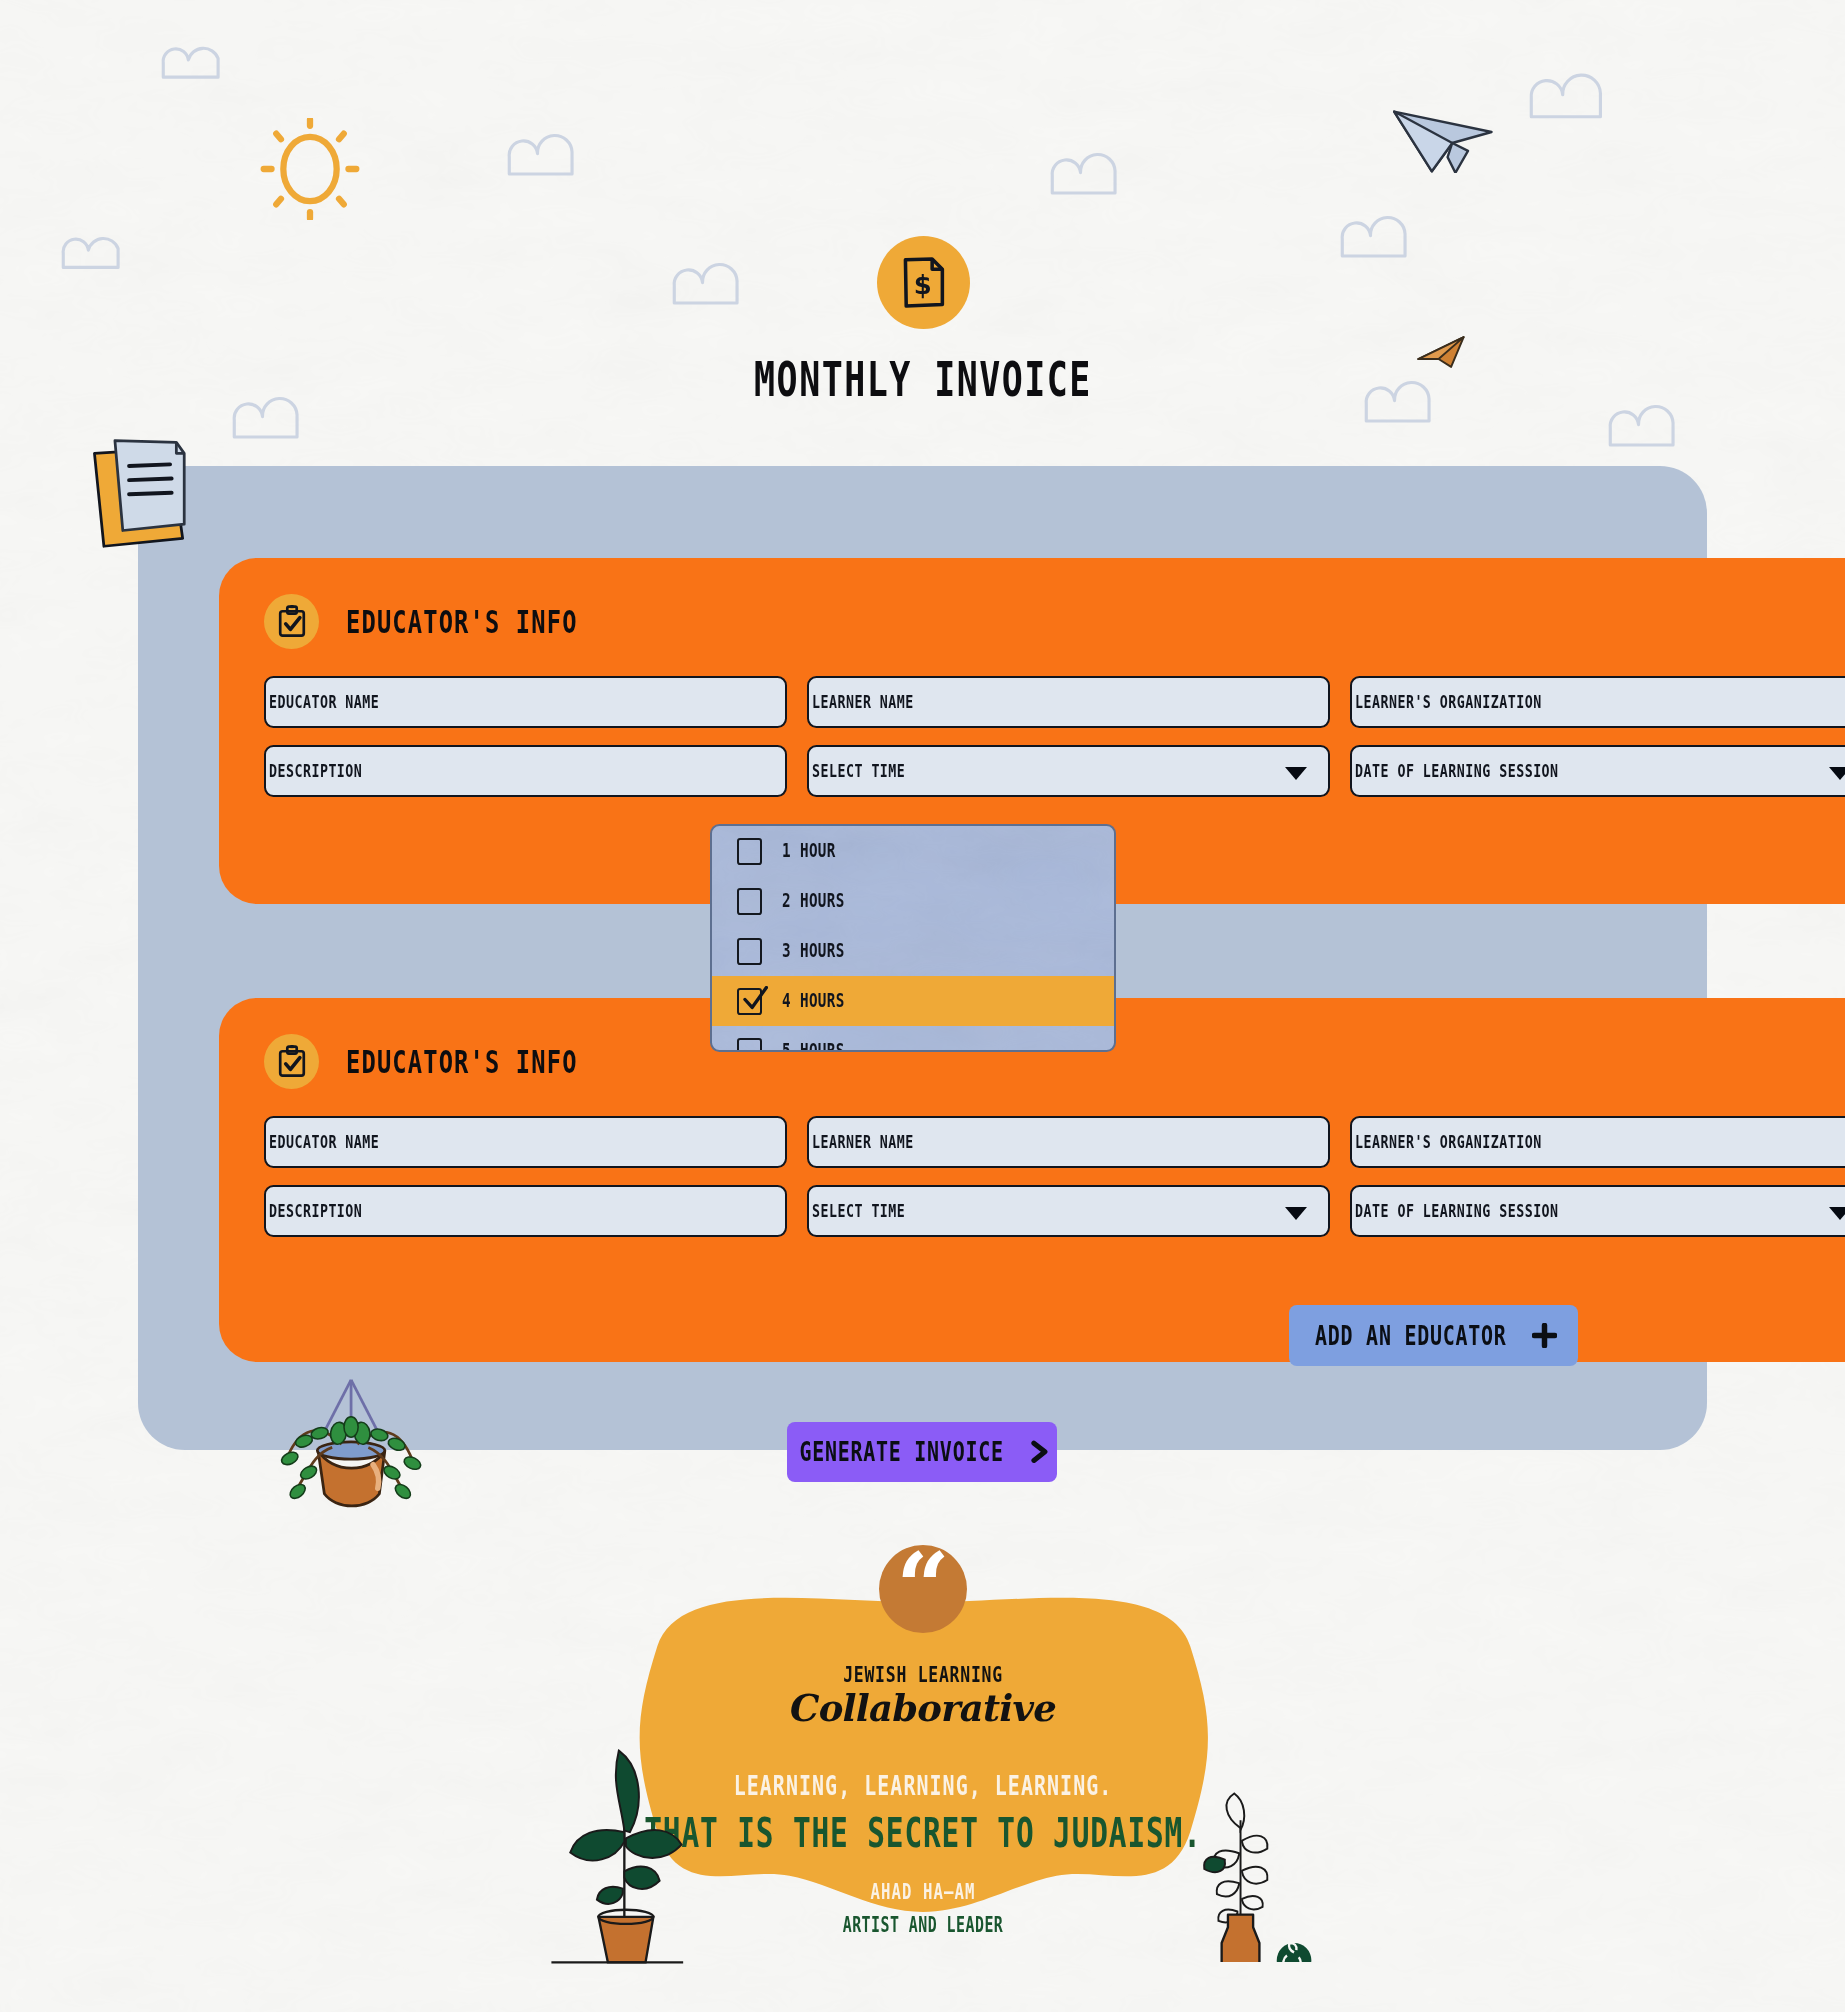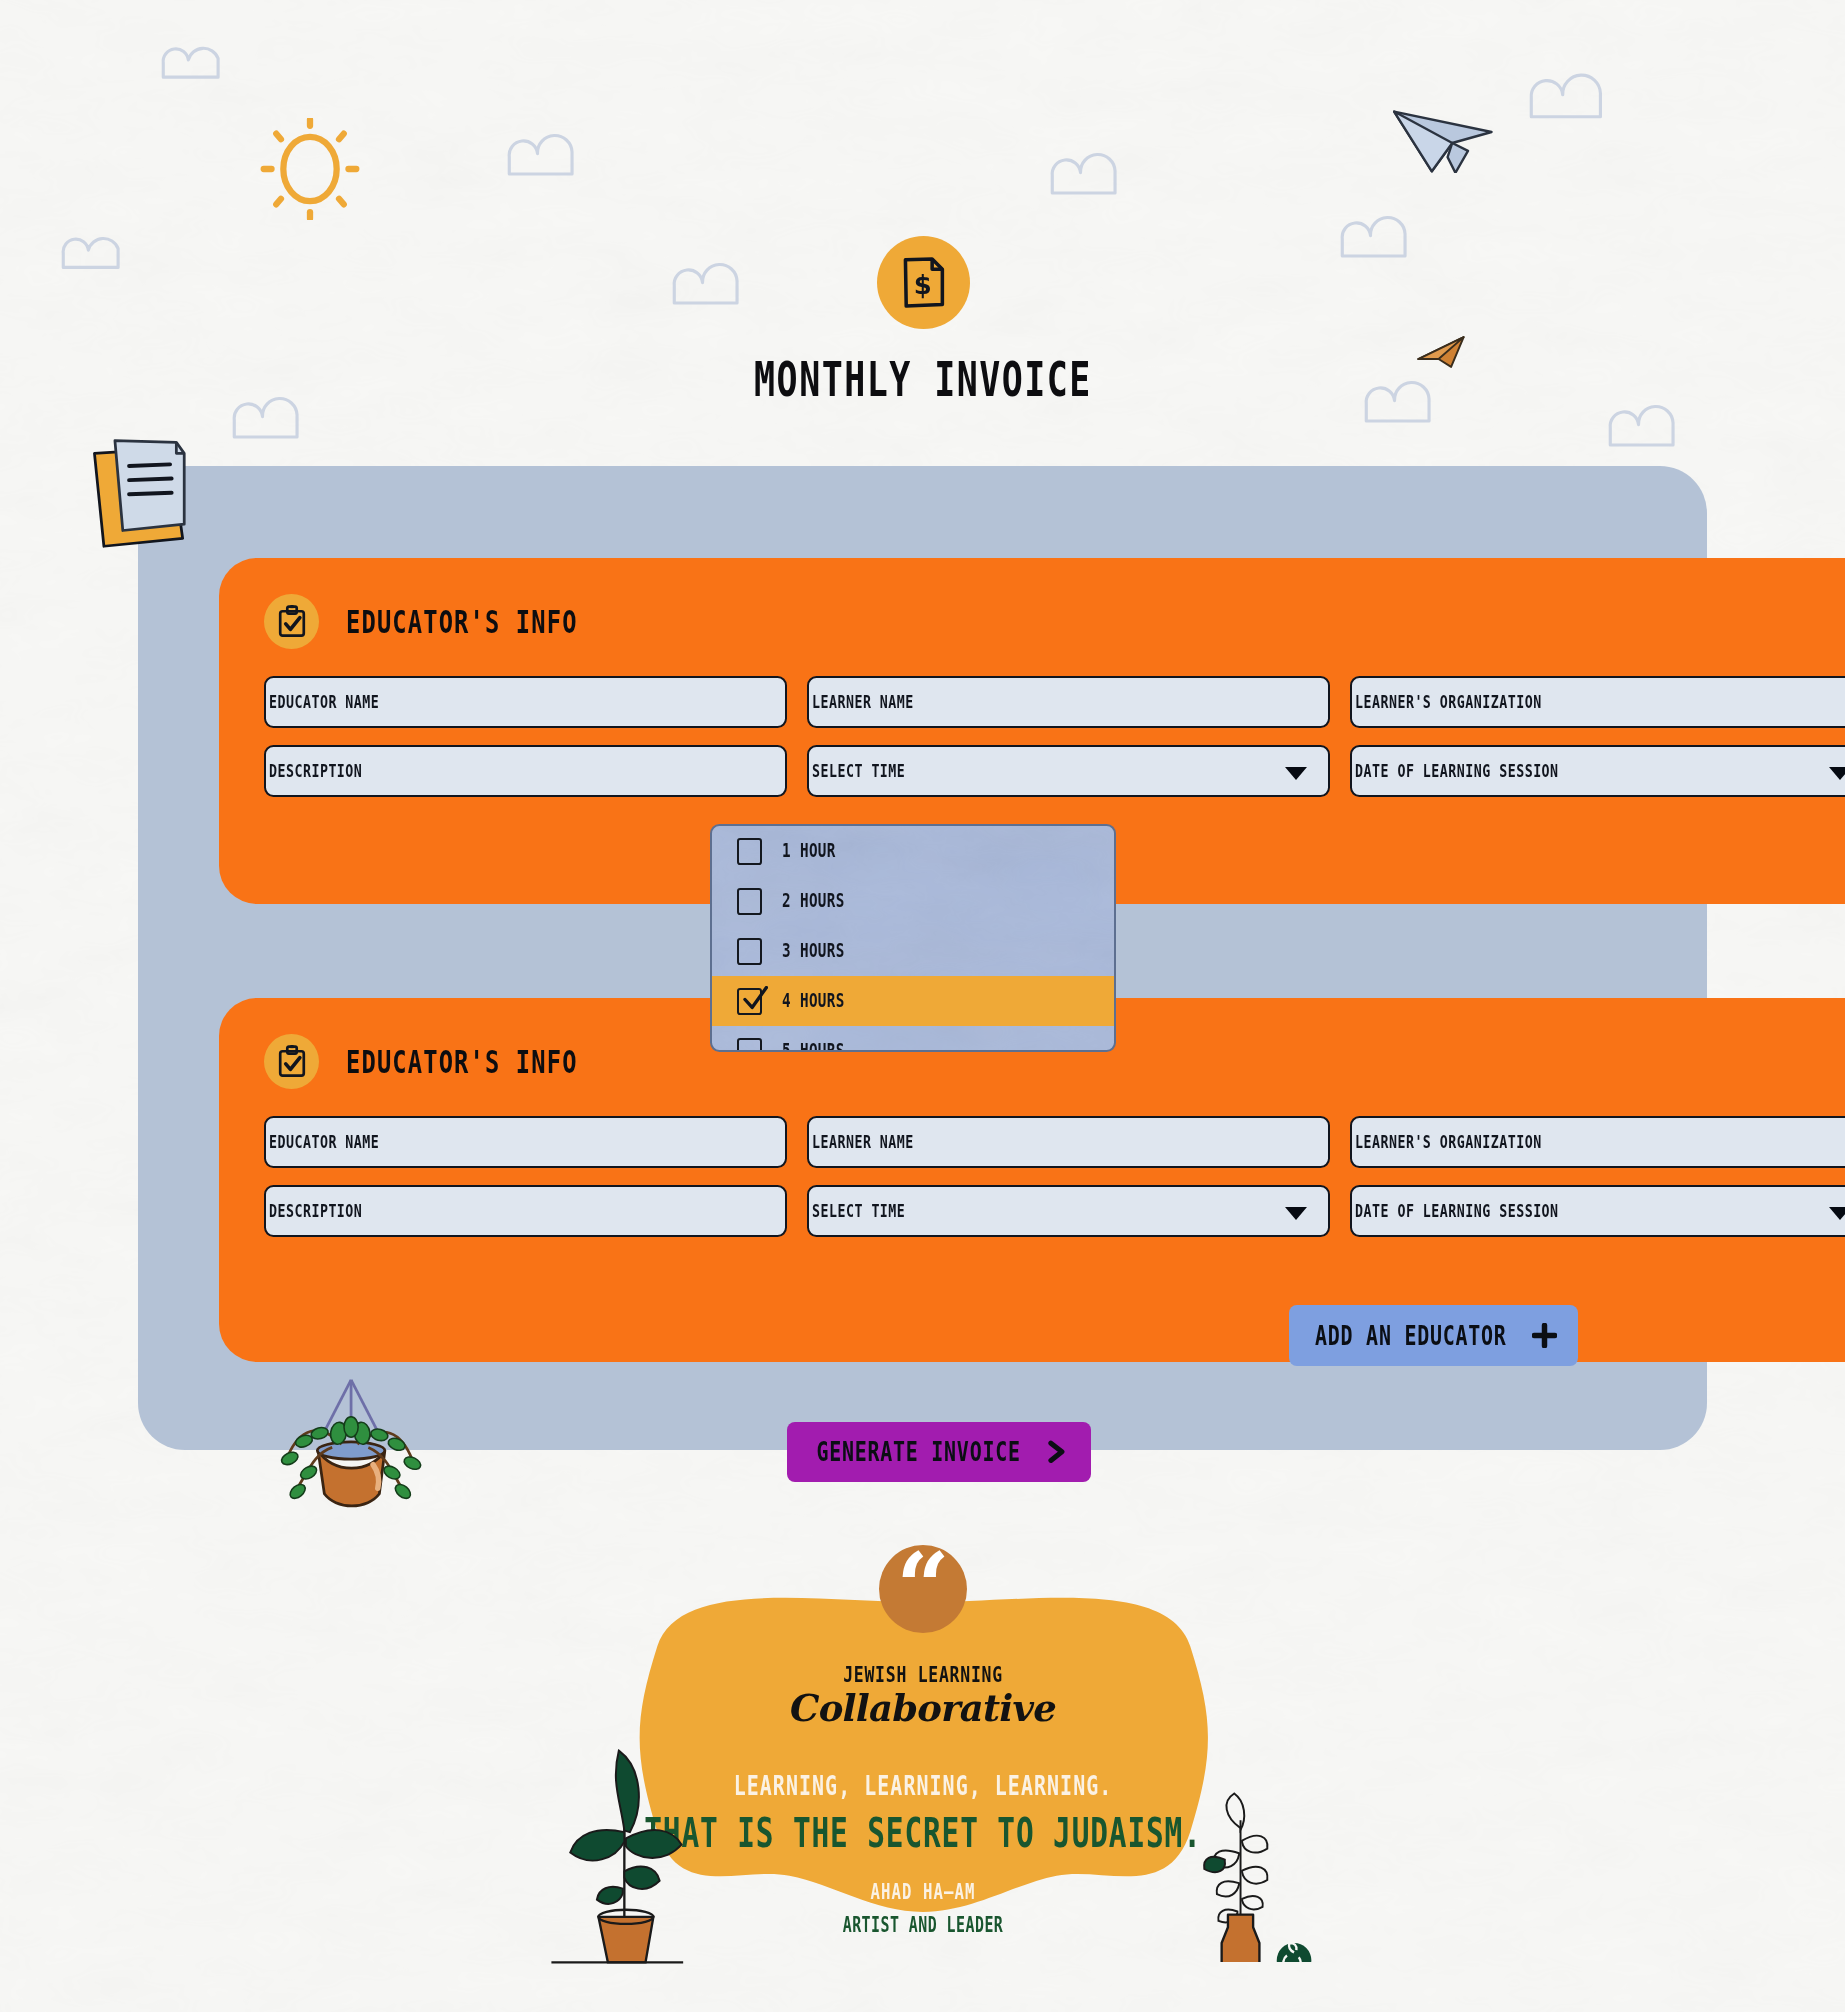--- a/index.html
+++ b/index.html
@@ -210,22 +210,22 @@
     transform: scaleY(1.3) scaleX(.95);
   }
   .btn-add {
     left: 1289px; top: 1305px;
     width: 289px; height: 61px;
     background: #7e9fe0;
   }
   .btn-add .btn-label { font-size: 21px; }
   .btn-generate {
     left: 787px; top: 1422px;
-    width: 304px; height: 60px;
-    background: #a21caf;
+    width: 270px; height: 60px;
+    background: #8b5cf6;
   }
   .btn-generate .btn-label { font-size: 21px; }
 
   
   .quote-wrap {
     position: absolute;
     left: 585px;
     top: 1558px;
     width: 676px;
     height: 362px;

